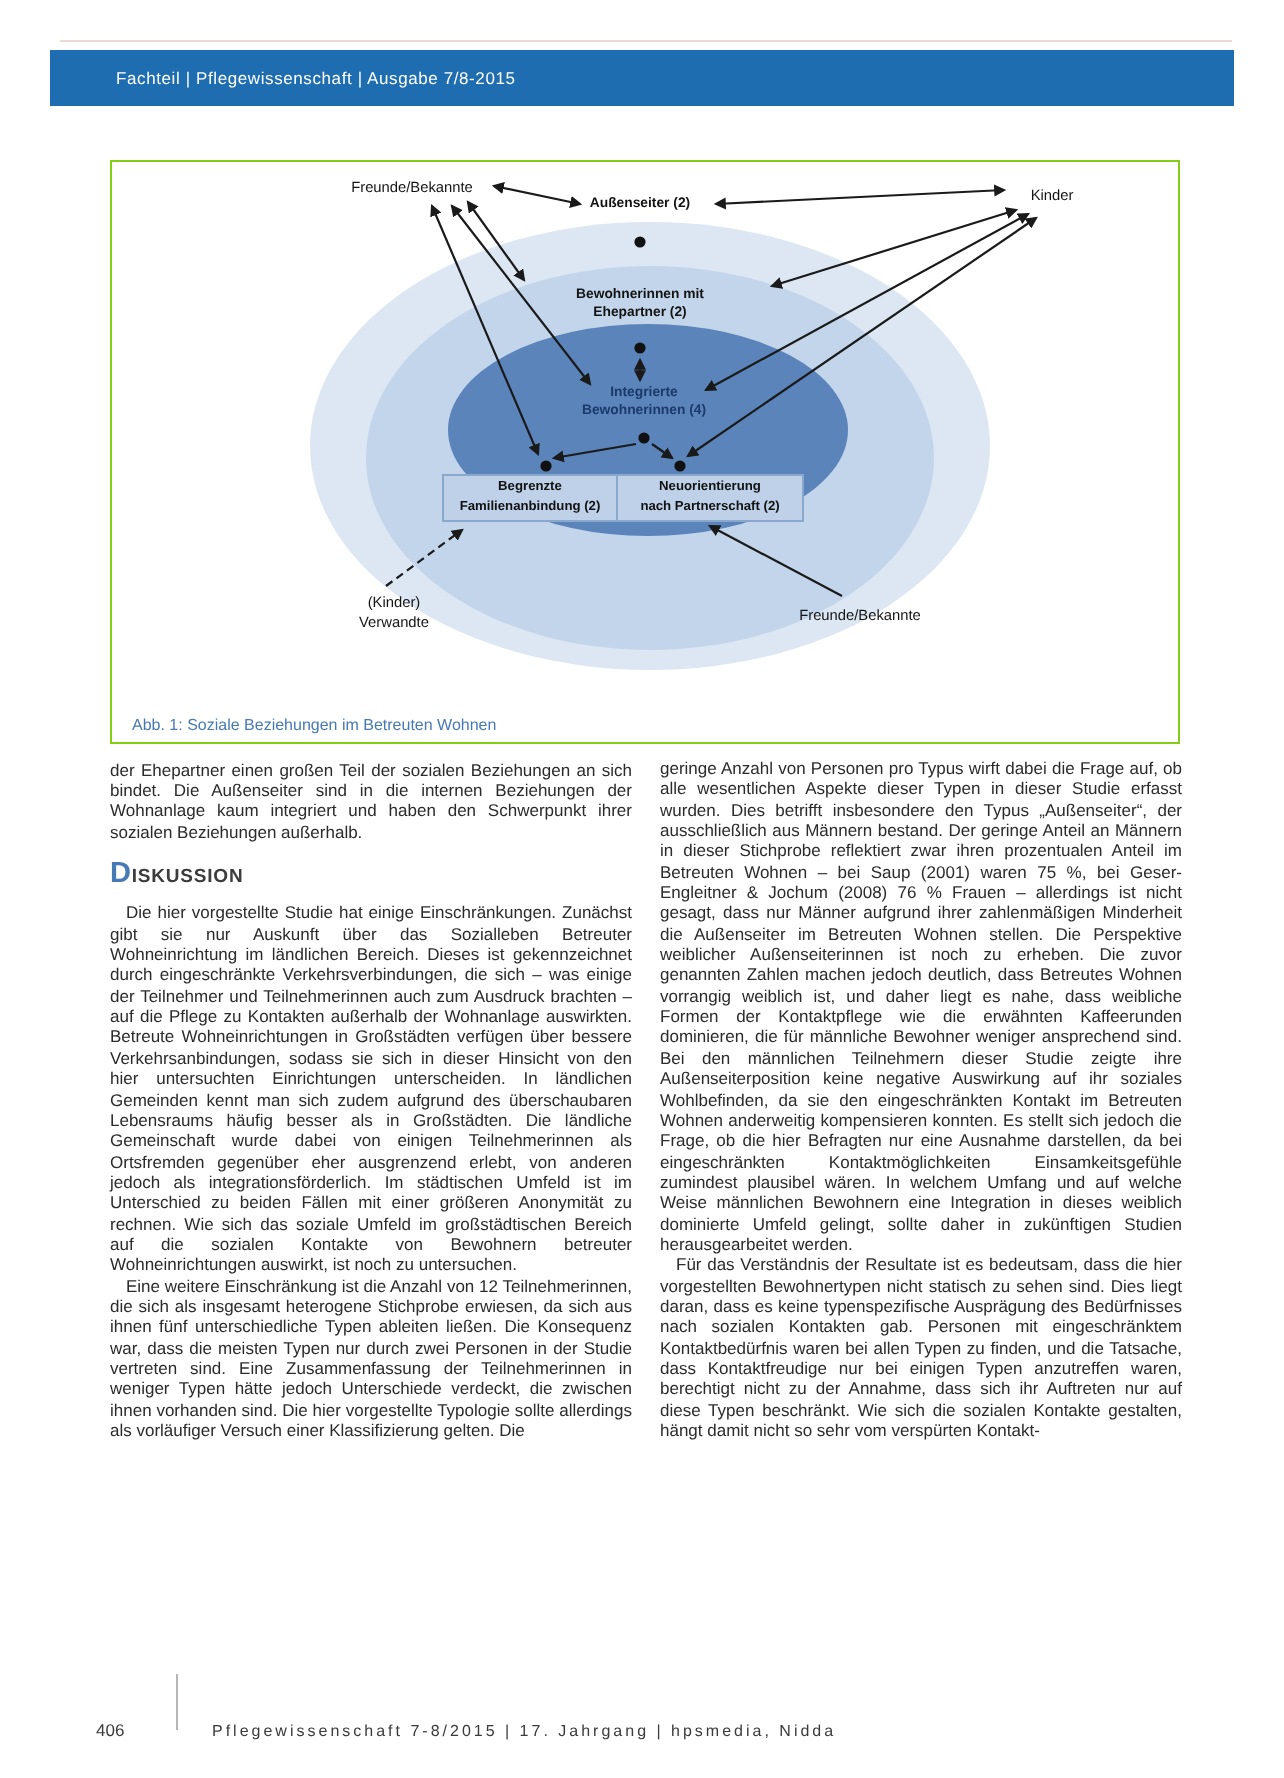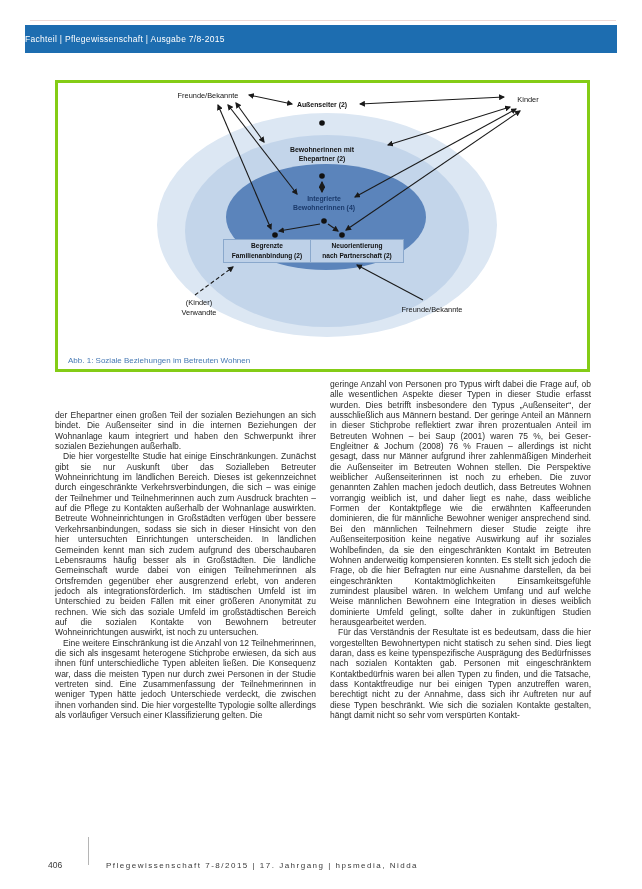--- a/index.html
+++ b/index.html
@@ -6,26 +6,26 @@
   body {
     width:642px; height:889px; position:relative; background:#ffffff;
     font-family:"Liberation Sans", sans-serif; color:#2b2b2b;
     overflow:hidden;
   }
   .crop-line { position:absolute; left:30px; top:20px; width:586px; height:1px; background:#edd9d6; }
   
   .header-bar {
     position:absolute; left:25px; top:25px; width:592px; height:28px;
     background:#1d6db0; color:#ffffff; display:flex; align-items:center;
-    box-sizing:border-box; font-size:8.5px; letter-spacing:0.3px;
+    box-sizing:border-box; padding-left:33px; font-size:8.5px; letter-spacing:0.3px;
   }
   
   .figure-box {
     position:absolute; left:55px; top:80px; width:535px; height:292px;
-    border:3px solid #84cc16; box-sizing:border-box; background:#ffffff;
+    border:1px solid #84cc16; box-sizing:border-box; background:#ffffff;
   }
   .figure-canvas { position:relative; width:533px; height:270px; }
   .figure-canvas svg { position:absolute; left:0; top:0; }
   .fig-label {
     position:absolute; transform:translate(-50%,-50%); white-space:nowrap;
     text-align:center; color:#141414; font-size:7.4px; line-height:1.3; z-index:3;
   }
   .fig-label.bold { font-weight:bold; font-size:6.9px; }
   .fig-label.integrated { color:#1b3a6b; font-weight:bold; font-size:6.9px; }
   .fig-box {
@@ -133,20 +133,21 @@
     <div class="fig-label" style="left:374px; top:227px;">
       <div>Freunde/Bekannte</div>
     </div>
   </div>
   <div class="fig-caption">Abb. 1: Soziale Beziehungen im Betreuten Wohnen</div>
 </div>
 
 <div class="columns">
   <div class="col">
     <p>der Ehepartner einen großen Teil der sozialen Beziehungen an sich bindet. Die Außenseiter sind in die internen Beziehungen der Wohnanlage kaum integriert und haben den Schwerpunkt ihrer sozialen Beziehungen außerhalb.</p>
+    <h2 class="section">Diskussion</h2>
     <p class="indent">Die hier vorgestellte Studie hat einige Einschränkungen. Zunächst gibt sie nur Auskunft über das Sozialleben Betreuter Wohneinrichtung im ländlichen Bereich. Dieses ist gekennzeichnet durch eingeschränkte Verkehrsverbindungen, die sich – was einige der Teilnehmer und Teilnehmerinnen auch zum Ausdruck brachten – auf die Pflege zu Kontakten außerhalb der Wohnanlage auswirkten. Betreute Wohneinrichtungen in Großstädten verfügen über bessere Verkehrsanbindungen, sodass sie sich in dieser Hinsicht von den hier untersuchten Einrichtungen unterscheiden. In ländlichen Gemeinden kennt man sich zudem aufgrund des überschaubaren Lebensraums häufig besser als in Großstädten. Die ländliche Gemeinschaft wurde dabei von einigen Teilnehmerinnen als Ortsfremden gegenüber eher ausgrenzend erlebt, von anderen jedoch als integrationsförderlich. Im städtischen Umfeld ist im Unterschied zu beiden Fällen mit einer größeren Anonymität zu rechnen. Wie sich das soziale Umfeld im großstädtischen Bereich auf die sozialen Kontakte von Bewohnern betreuter Wohneinrichtungen auswirkt, ist noch zu untersuchen.</p>
     <p class="indent">Eine weitere Einschränkung ist die Anzahl von 12 Teilnehmerinnen, die sich als insgesamt heterogene Stichprobe erwiesen, da sich aus ihnen fünf unterschiedliche Typen ableiten ließen. Die Konsequenz war, dass die meisten Typen nur durch zwei Personen in der Studie vertreten sind. Eine Zusammenfassung der Teilnehmerinnen in weniger Typen hätte jedoch Unterschiede verdeckt, die zwischen ihnen vorhanden sind. Die hier vorgestellte Typologie sollte allerdings als vorläufiger Versuch einer Klassifizierung gelten. Die</p>
   </div>
   <div class="col">
     <p>geringe Anzahl von Personen pro Typus wirft dabei die Frage auf, ob alle wesentlichen Aspekte dieser Typen in dieser Studie erfasst wurden. Dies betrifft insbesondere den Typus „Außenseiter“, der ausschließlich aus Männern bestand. Der geringe Anteil an Männern in dieser Stichprobe reflektiert zwar ihren prozentualen Anteil im Betreuten Wohnen – bei Saup (2001) waren 75 %, bei Geser-Engleitner &amp; Jochum (2008) 76 % Frauen – allerdings ist nicht gesagt, dass nur Männer aufgrund ihrer zahlenmäßigen Minderheit die Außenseiter im Betreuten Wohnen stellen. Die Perspektive weiblicher Außenseiterinnen ist noch zu erheben. Die zuvor genannten Zahlen machen jedoch deutlich, dass Betreutes Wohnen vorrangig weiblich ist, und daher liegt es nahe, dass weibliche Formen der Kontaktpflege wie die erwähnten Kaffeerunden dominieren, die für männliche Bewohner weniger ansprechend sind. Bei den männlichen Teilnehmern dieser Studie zeigte ihre Außenseiterposition keine negative Auswirkung auf ihr soziales Wohlbefinden, da sie den eingeschränkten Kontakt im Betreuten Wohnen anderweitig kompensieren konnten. Es stellt sich jedoch die Frage, ob die hier Befragten nur eine Ausnahme darstellen, da bei eingeschränkten Kontaktmöglichkeiten Einsamkeitsgefühle zumindest plausibel wären. In welchem Umfang und auf welche Weise männlichen Bewohnern eine Integration in dieses weiblich dominierte Umfeld gelingt, sollte daher in zukünftigen Studien herausgearbeitet werden.</p>
     <p class="indent">Für das Verständnis der Resultate ist es bedeutsam, dass die hier vorgestellten Bewohnertypen nicht statisch zu sehen sind. Dies liegt daran, dass es keine typenspezifische Ausprägung des Bedürfnisses nach sozialen Kontakten gab. Personen mit eingeschränktem Kontaktbedürfnis waren bei allen Typen zu finden, und die Tatsache, dass Kontaktfreudige nur bei einigen Typen anzutreffen waren, berechtigt nicht zu der Annahme, dass sich ihr Auftreten nur auf diese Typen beschränkt. Wie sich die sozialen Kontakte gestalten, hängt damit nicht so sehr vom verspürten Kontakt-</p>
   </div>
 </div>
 
 <div class="footer">

